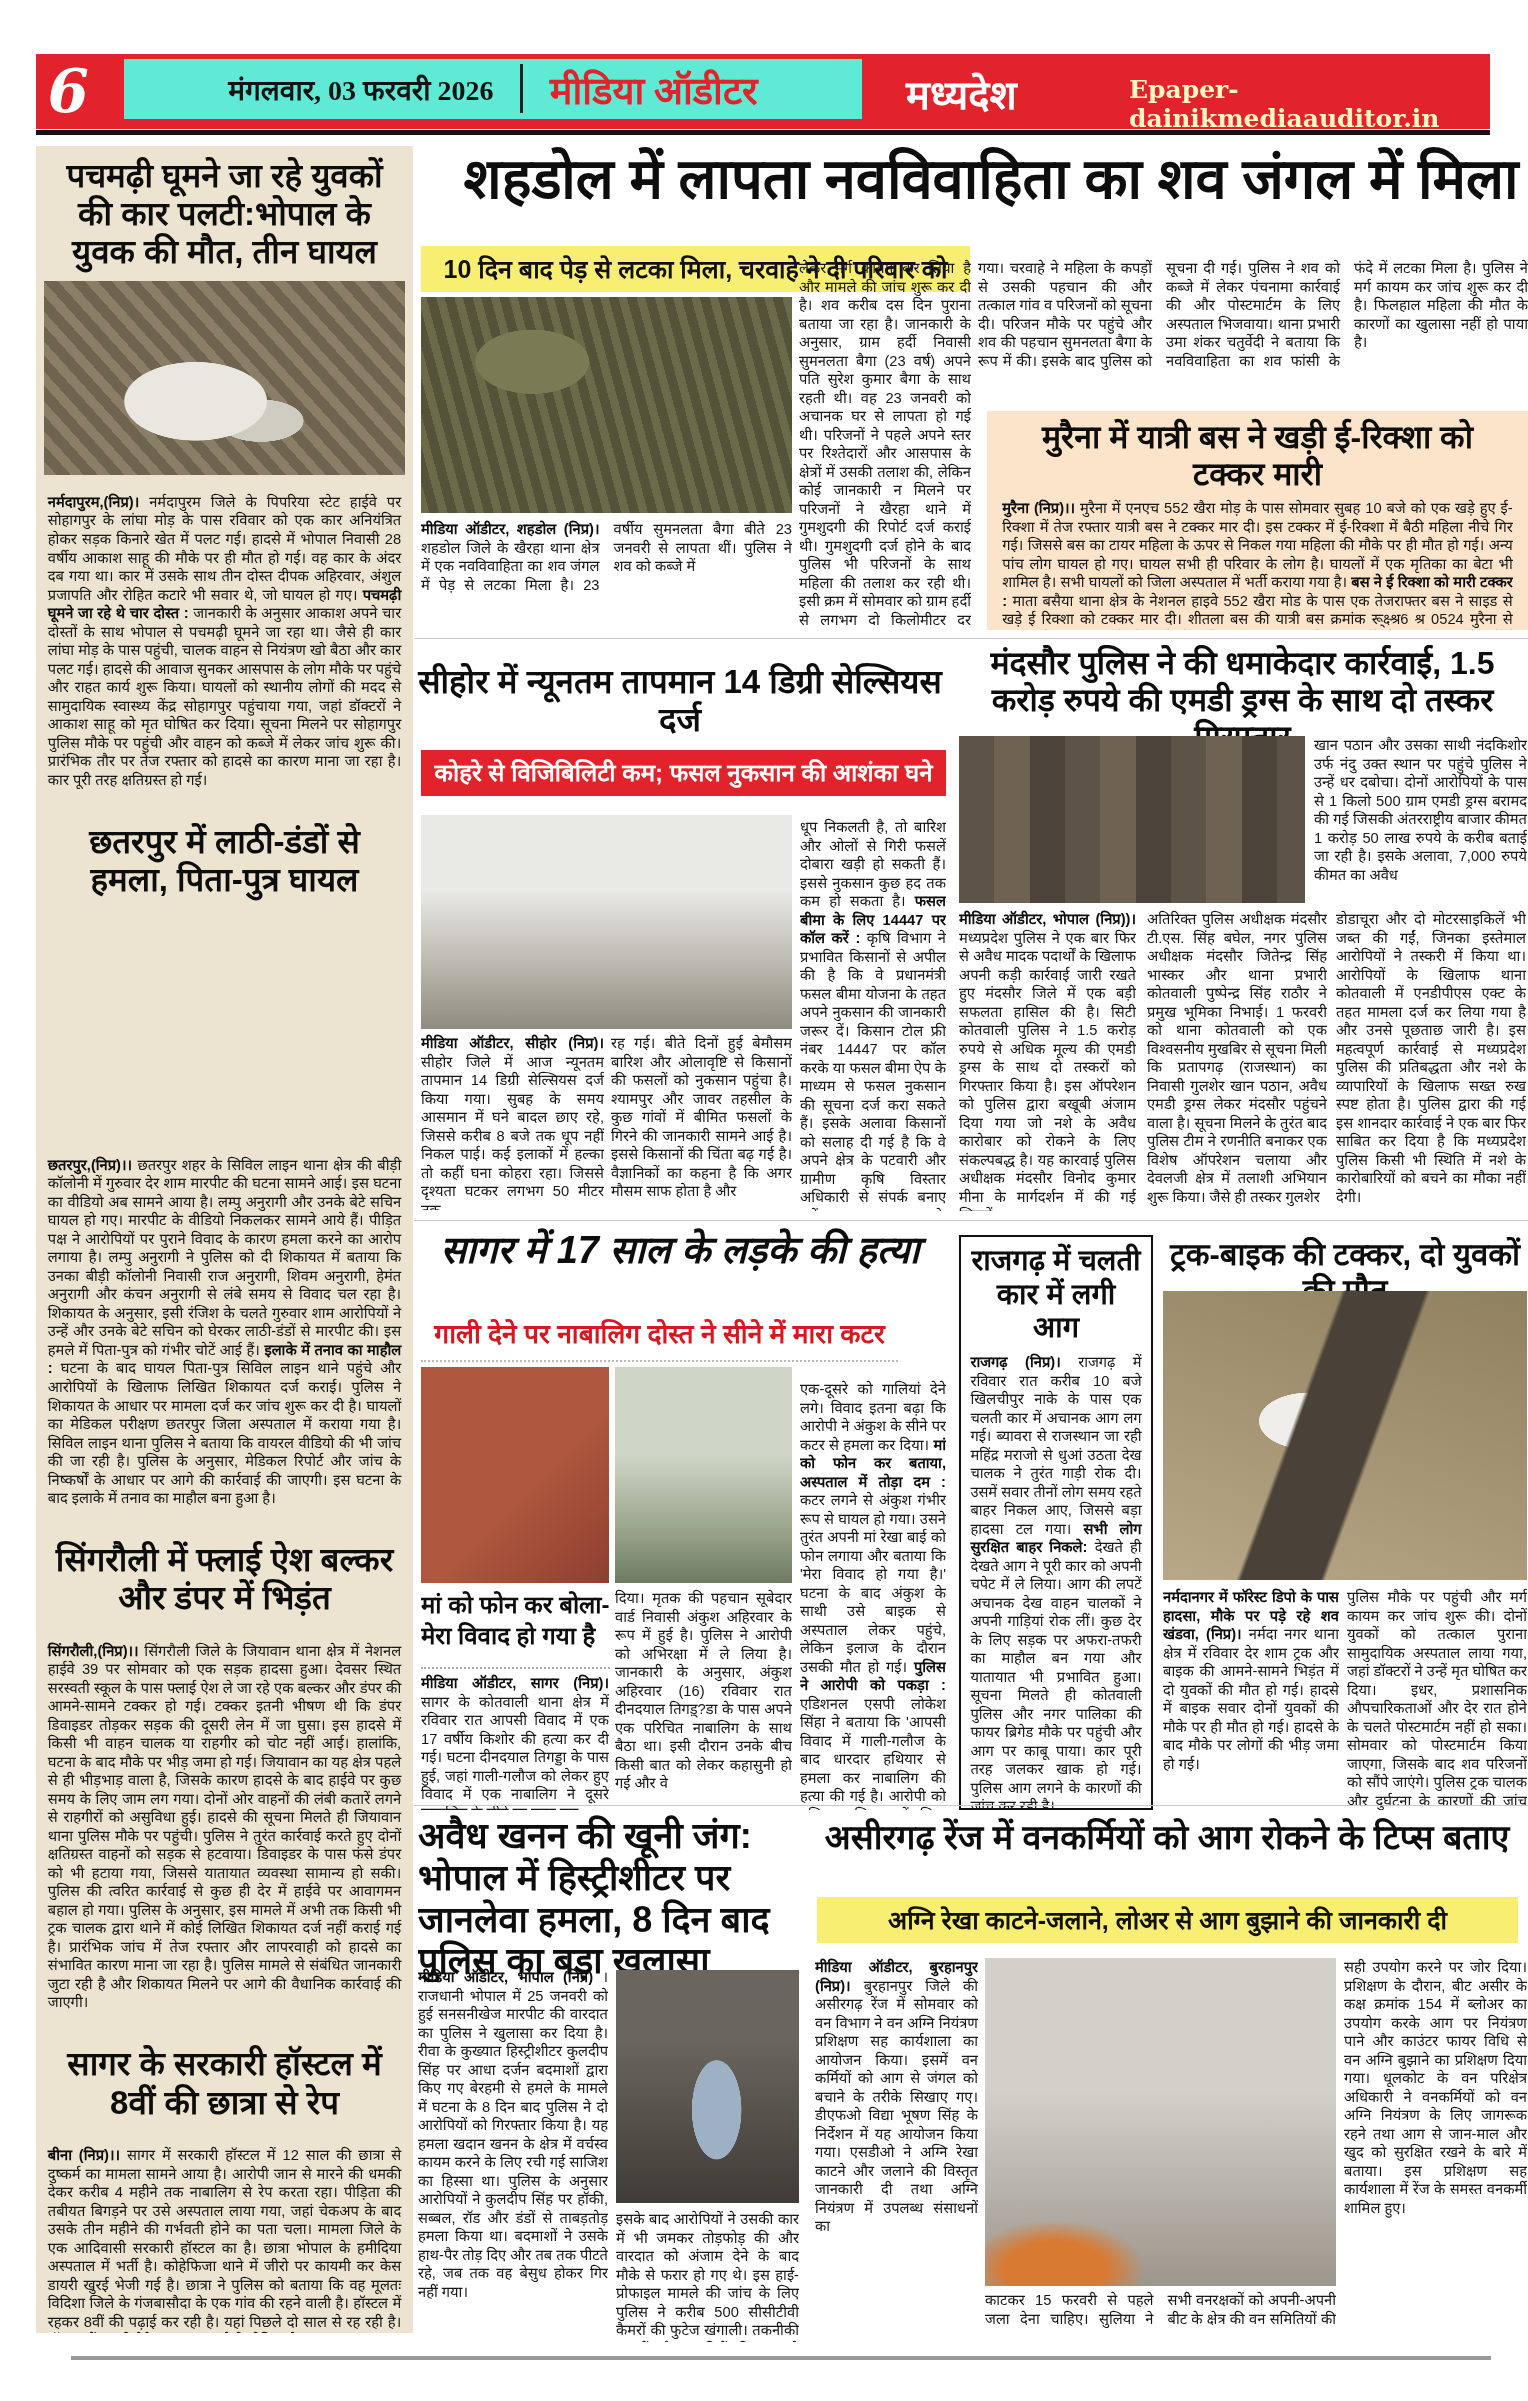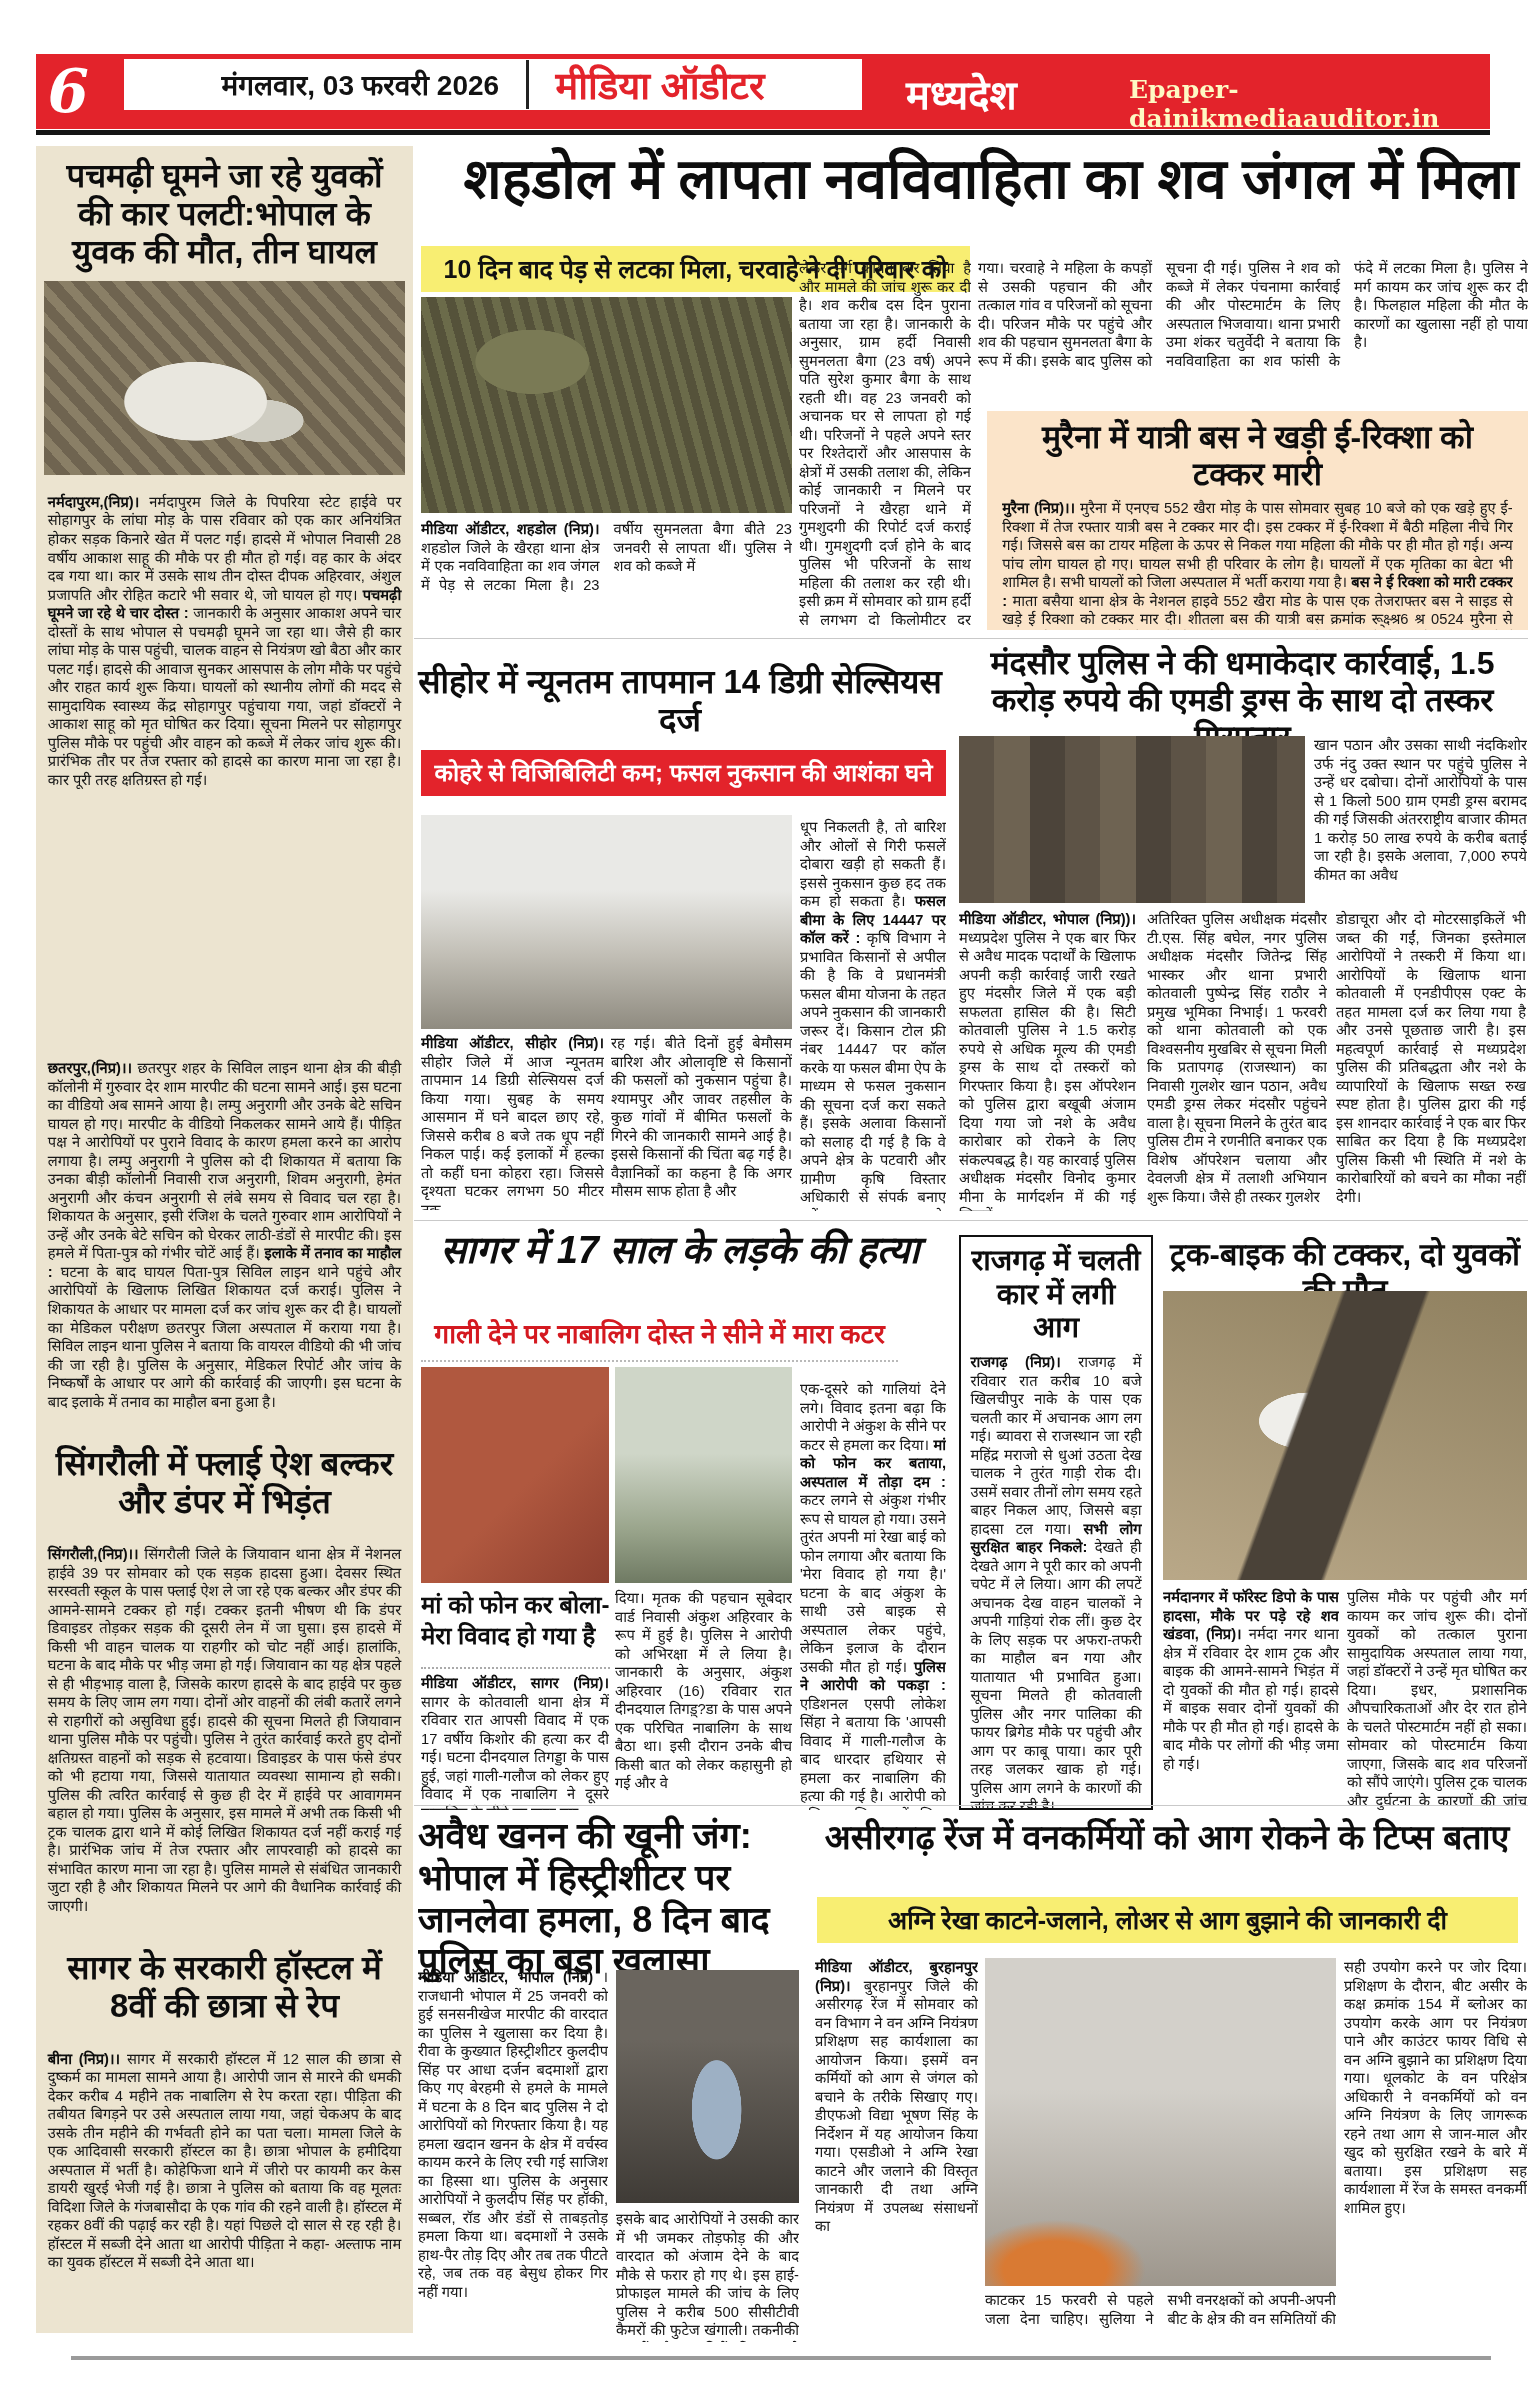--- a/index.html
+++ b/index.html
@@ -2,22 +2,22 @@
 <html style="font-size:9.4px"><head>
 <meta charset="utf-8">
 <style>
   html,body{margin:0;padding:0;background:#fff;}
   .page{position:relative;width:1528px;height:2401px;background:#ffffff;
         font-family:"Liberation Sans",sans-serif;color:#141414;overflow:hidden;}
   
   .band{position:absolute;left:36px;top:54px;width:1454px;height:75px;background:#e3232b;}
   .pageno{position:absolute;left:11.8px;top:1.2px;font-family:"DejaVu Serif",serif;font-style:italic;
           font-weight:bold;font-size:59px;color:#fff;line-height:73px;}
-  .whitebox{position:absolute;left:88px;top:4.7px;width:738px;height:51px;background:#ffffff;
-            display:flex;align-items:center;justify-content:center;}
+  .whitebox{position:absolute;left:88px;top:4.7px;width:738px;height:60px;background:#5eead4;
+            display:flex;align-items:center;justify-content:center;font-family:Liberation Serif, serif;}
   .date{font-size:28px;font-weight:bold;color:#121212;}
   .vdiv{width:2.4px;height:49px;background:#222;margin:0 27px;}
   .masthead{font-size:38px;font-weight:bold;color:#e3232b;}
   .section{position:absolute;left:870px;top:11.8px;font-size:40px;font-weight:bold;color:#fff;}
   .website{position:absolute;left:1093px;top:21px;font-size:25px;font-weight:bold;color:#fef9c3;
            font-family:"DejaVu Serif",serif;}
   .toprule{position:absolute;left:36px;top:130px;width:1454px;height:5.3px;background:#141414;}
   .bottomrule{position:absolute;left:71px;top:2356px;width:1420px;height:3.5px;background:#9a9a9a;}
   .hr{position:absolute;height:1.2px;background:#c9c9c9;}
   
@@ -101,20 +101,21 @@
   </div>
   <div class="toprule"></div>
 
   <div class="rail">
     <div>
       <div class="hl">पचमढ़ी घूमने जा रहे युवकों की कार पलटी:भोपाल के युवक की मौत, तीन घायल</div>
       <div class="railphoto photo ph-crash" style="position:relative;"></div>
       <p class="body"><b>नर्मदापुरम,(निप्र)।</b> <span>नर्मदापुरम जिले के पिपरिया स्टेट हाईवे पर सोहागपुर के लांघा मोड़ के पास रविवार को एक कार अनियंत्रित होकर सड़क किनारे खेत में पलट गई। हादसे में भोपाल निवासी 28 वर्षीय आकाश साहू की मौके पर ही मौत हो गई। वह कार के अंदर दब गया था। कार में उसके साथ तीन दोस्त दीपक अहिरवार, अंशुल प्रजापति और रोहित कटारे भी सवार थे, जो घायल हो गए।</span> <b>पचमढ़ी घूमने जा रहे थे चार दोस्त :</b> <span>जानकारी के अनुसार आकाश अपने चार दोस्तों के साथ भोपाल से पचमढ़ी घूमने जा रहा था। जैसे ही कार लांघा मोड़ के पास पहुंची, चालक वाहन से नियंत्रण खो बैठा और कार पलट गई। हादसे की आवाज सुनकर आसपास के लोग मौके पर पहुंचे और राहत कार्य शुरू किया। घायलों को स्थानीय लोगों की मदद से सामुदायिक स्वास्थ्य केंद्र सोहागपुर पहुंचाया गया, जहां डॉक्टरों ने आकाश साहू को मृत घोषित कर दिया। सूचना मिलने पर सोहागपुर पुलिस मौके पर पहुंची और वाहन को कब्जे में लेकर जांच शुरू की। प्रारंभिक तौर पर तेज रफ्तार को हादसे का कारण माना जा रहा है। कार पूरी तरह क्षतिग्रस्त हो गई।</span></p>
     </div>
     <div>
+      <div class="hl">छतरपुर में लाठी-डंडों से हमला, पिता-पुत्र घायल</div>
       <div class="railphoto photo ph-fight" style="position:relative;height:229px;"></div>
       <p class="body"><b>छतरपुर,(निप्र)।।</b> <span>छतरपुर शहर के सिविल लाइन थाना क्षेत्र की बीड़ी कॉलोनी में गुरुवार देर शाम मारपीट की घटना सामने आई। इस घटना का वीडियो अब सामने आया है। लम्पु अनुरागी और उनके बेटे सचिन घायल हो गए। मारपीट के वीडियो निकलकर सामने आये हैं। पीड़ित पक्ष ने आरोपियों पर पुराने विवाद के कारण हमला करने का आरोप लगाया है। लम्पु अनुरागी ने पुलिस को दी शिकायत में बताया कि उनका बीड़ी कॉलोनी निवासी राज अनुरागी, शिवम अनुरागी, हेमंत अनुरागी और कंचन अनुरागी से लंबे समय से विवाद चल रहा है। शिकायत के अनुसार, इसी रंजिश के चलते गुरुवार शाम आरोपियों ने उन्हें और उनके बेटे सचिन को घेरकर लाठी-डंडों से मारपीट की। इस हमले में पिता-पुत्र को गंभीर चोटें आई हैं।</span> <b>इलाके में तनाव का माहौल :</b> <span>घटना के बाद घायल पिता-पुत्र सिविल लाइन थाने पहुंचे और आरोपियों के खिलाफ लिखित शिकायत दर्ज कराई। पुलिस ने शिकायत के आधार पर मामला दर्ज कर जांच शुरू कर दी है। घायलों का मेडिकल परीक्षण छतरपुर जिला अस्पताल में कराया गया है। सिविल लाइन थाना पुलिस ने बताया कि वायरल वीडियो की भी जांच की जा रही है। पुलिस के अनुसार, मेडिकल रिपोर्ट और जांच के निष्कर्षों के आधार पर आगे की कार्रवाई की जाएगी। इस घटना के बाद इलाके में तनाव का माहौल बना हुआ है।</span></p>
     </div>
     <div>
       <div class="hl">सिंगरौली में फ्लाई ऐश बल्कर और डंपर में भिड़ंत</div>
       <p class="body"><b>सिंगरौली,(निप्र)।।</b> <span>सिंगरौली जिले के जियावान थाना क्षेत्र में नेशनल हाईवे 39 पर सोमवार को एक सड़क हादसा हुआ। देवसर स्थित सरस्वती स्कूल के पास फ्लाई ऐश ले जा रहे एक बल्कर और डंपर की आमने-सामने टक्कर हो गई। टक्कर इतनी भीषण थी कि डंपर डिवाइडर तोड़कर सड़क की दूसरी लेन में जा घुसा। इस हादसे में किसी भी वाहन चालक या राहगीर को चोट नहीं आई। हालांकि, घटना के बाद मौके पर भीड़ जमा हो गई। जियावान का यह क्षेत्र पहले से ही भीड़भाड़ वाला है, जिसके कारण हादसे के बाद हाईवे पर कुछ समय के लिए जाम लग गया। दोनों ओर वाहनों की लंबी कतारें लगने से राहगीरों को असुविधा हुई। हादसे की सूचना मिलते ही जियावान थाना पुलिस मौके पर पहुंची। पुलिस ने तुरंत कार्रवाई करते हुए दोनों क्षतिग्रस्त वाहनों को सड़क से हटवाया। डिवाइडर के पास फंसे डंपर को भी हटाया गया, जिससे यातायात व्यवस्था सामान्य हो सकी। पुलिस की त्वरित कार्रवाई से कुछ ही देर में हाईवे पर आवागमन बहाल हो गया। पुलिस के अनुसार, इस मामले में अभी तक किसी भी ट्रक चालक द्वारा थाने में कोई लिखित शिकायत दर्ज नहीं कराई गई है। प्रारंभिक जांच में तेज रफ्तार और लापरवाही को हादसे का संभावित कारण माना जा रहा है। पुलिस मामले से संबंधित जानकारी जुटा रही है और शिकायत मिलने पर आगे की वैधानिक कार्रवाई की जाएगी।</span></p>
     </div>
     <div>
       <div class="hl">सागर के सरकारी हॉस्टल में 8वीं की छात्रा से रेप</div>
       <p class="body"><b>बीना (निप्र)।।</b> <span>सागर में सरकारी हॉस्टल में 12 साल की छात्रा से दुष्कर्म का मामला सामने आया है। आरोपी जान से मारने की धमकी देकर करीब 4 महीने तक नाबालिग से रेप करता रहा। पीड़िता की तबीयत बिगड़ने पर उसे अस्पताल लाया गया, जहां चेकअप के बाद उसके तीन महीने की गर्भवती होने का पता चला। मामला जिले के एक आदिवासी सरकारी हॉस्टल का है। छात्रा भोपाल के हमीदिया अस्पताल में भर्ती है। कोहेफिजा थाने में जीरो पर कायमी कर केस डायरी खुरई भेजी गई है। छात्रा ने पुलिस को बताया कि वह मूलतः विदिशा जिले के गंजबासौदा के एक गांव की रहने वाली है। हॉस्टल में रहकर 8वीं की पढ़ाई कर रही है। यहां पिछले दो साल से रह रही है। हॉस्टल में सब्जी देने आता था आरोपी पीड़िता ने कहा- अल्ताफ नाम का युवक हॉस्टल में सब्जी देने आता था।</span></p>

